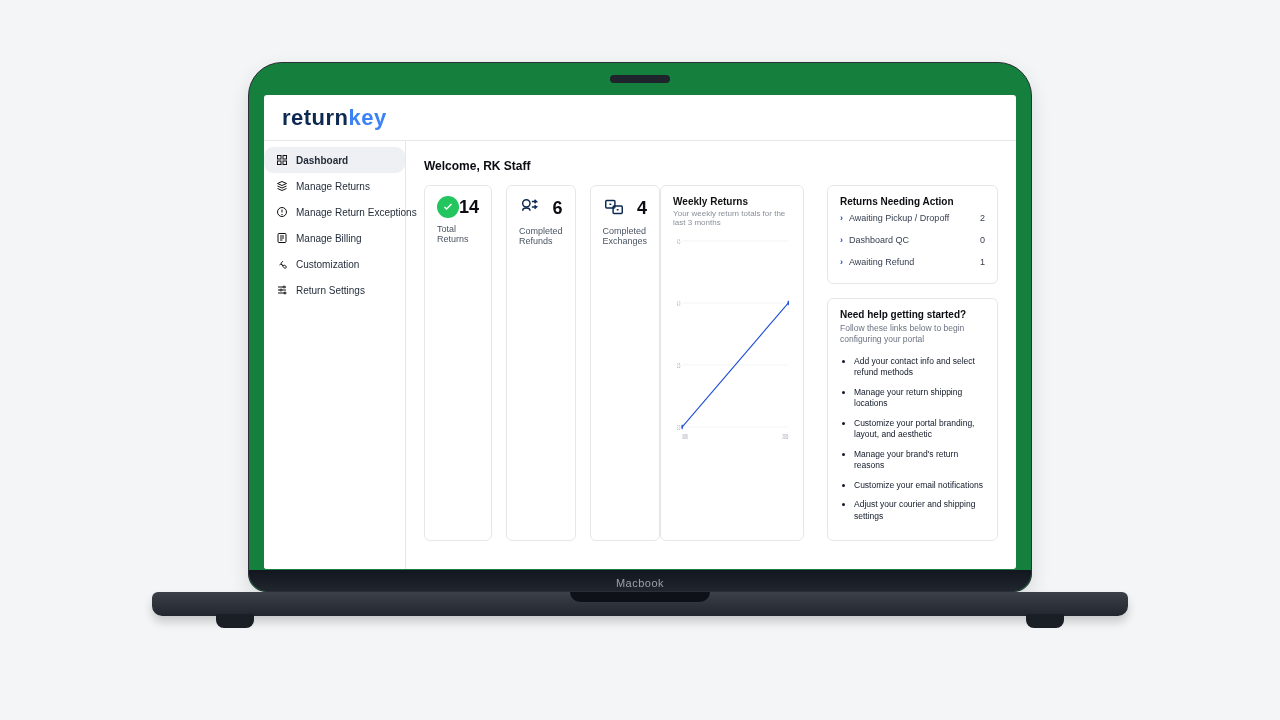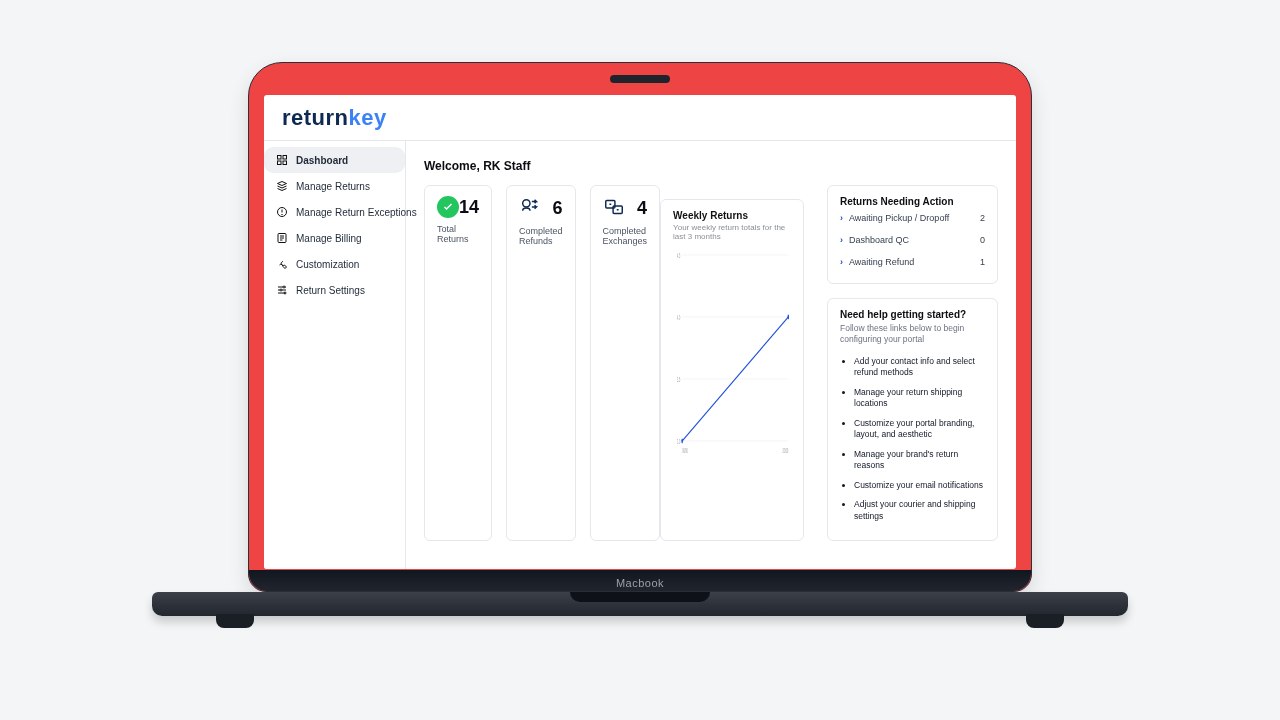--- a/index.html
+++ b/index.html
@@ -5,21 +5,21 @@
   * { box-sizing: border-box; margin: 0; padding: 0; }
   html, body { width: 1280px; height: 720px; background: #f4f5f7; font-family: -apple-system, BlinkMacSystemFont, "Segoe UI", Arial, sans-serif; overflow: hidden; }
 
   
   .laptop {
     position: absolute;
     left: 248px;
     top: 62px;
     width: 784px;
     height: 530px;
-    background: #ef4444;
+    background: #15803d;
     border: 1px solid #2a2f38;
     border-radius: 34px 34px 18px 18px;
     box-shadow: 0 8px 20px rgba(0,0,0,.12);
   }
   .laptop .screen {
     position: absolute;
     left: 15px;
     top: 32px;
     right: 15px;
     bottom: 22px;
@@ -131,21 +131,21 @@
     display: flex; align-items: center; justify-content: space-between;
     padding: 6px 0; font-size: 9px; color: #374151; cursor: pointer;
   }
   .action-row .left { display: inline-flex; align-items: center; gap: 6px; }
   .chev { color: #1e4ed8; font-weight: 700; }
 
   .help .sub { font-size: 8.5px; color: #6b7280; margin-top: 3px; line-height: 1.35; }
   .help ul { margin: 10px 0 0 14px; }
   .help li { font-size: 8.5px; color: #111827; margin: 8px 0; line-height: 1.35; }
 
-  .chart-card { margin-top: 14px; padding: 10px 12px 8px 12px; }
+  .chart-card { padding: 10px 12px 8px 12px; }
   .chart-title { font-size: 10px; font-weight: 700; }
   .chart-sub { font-size: 8px; color: #8a8f99; margin-top: 2px; }
   .chart { margin-top: 8px; width: 100%; height: 210px; }
 
   .left-col { flex: 1 1 auto; display: flex; flex-direction: row; }
 </style>
 </head>
 <body>
 
 <div class="laptop">

